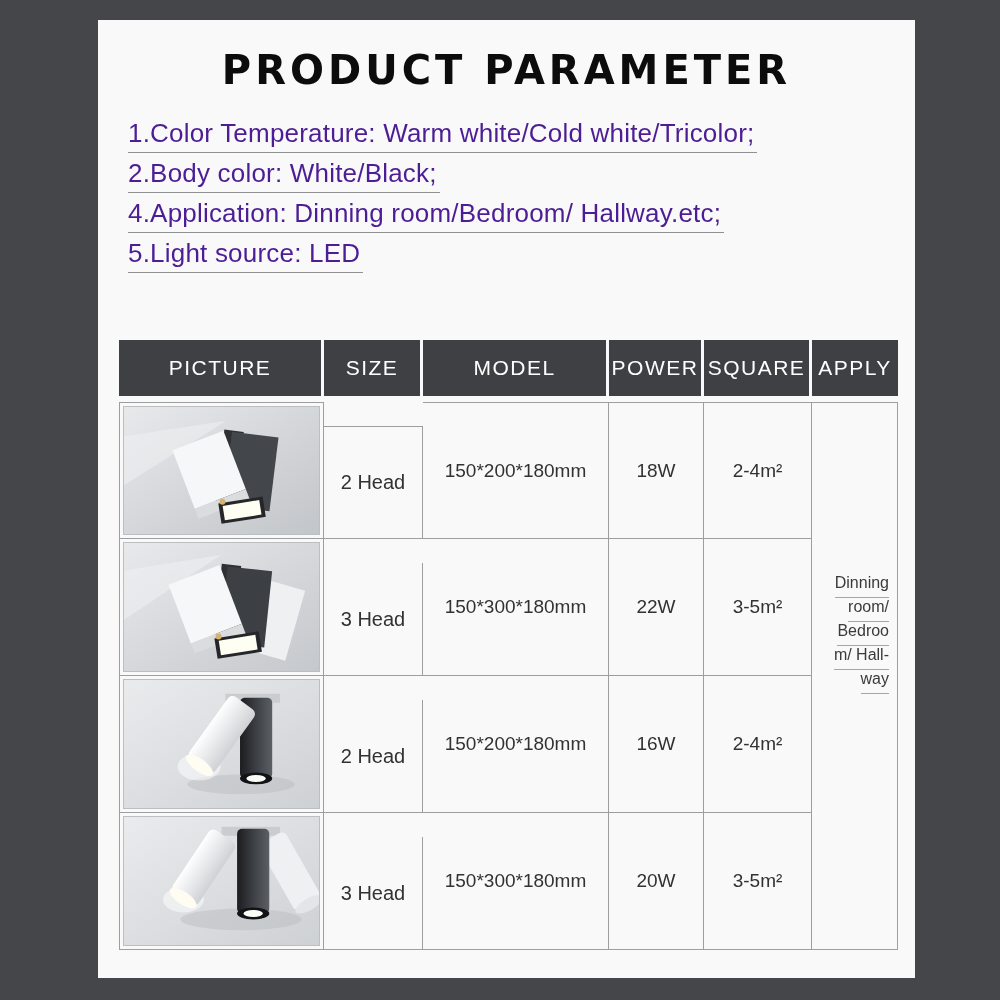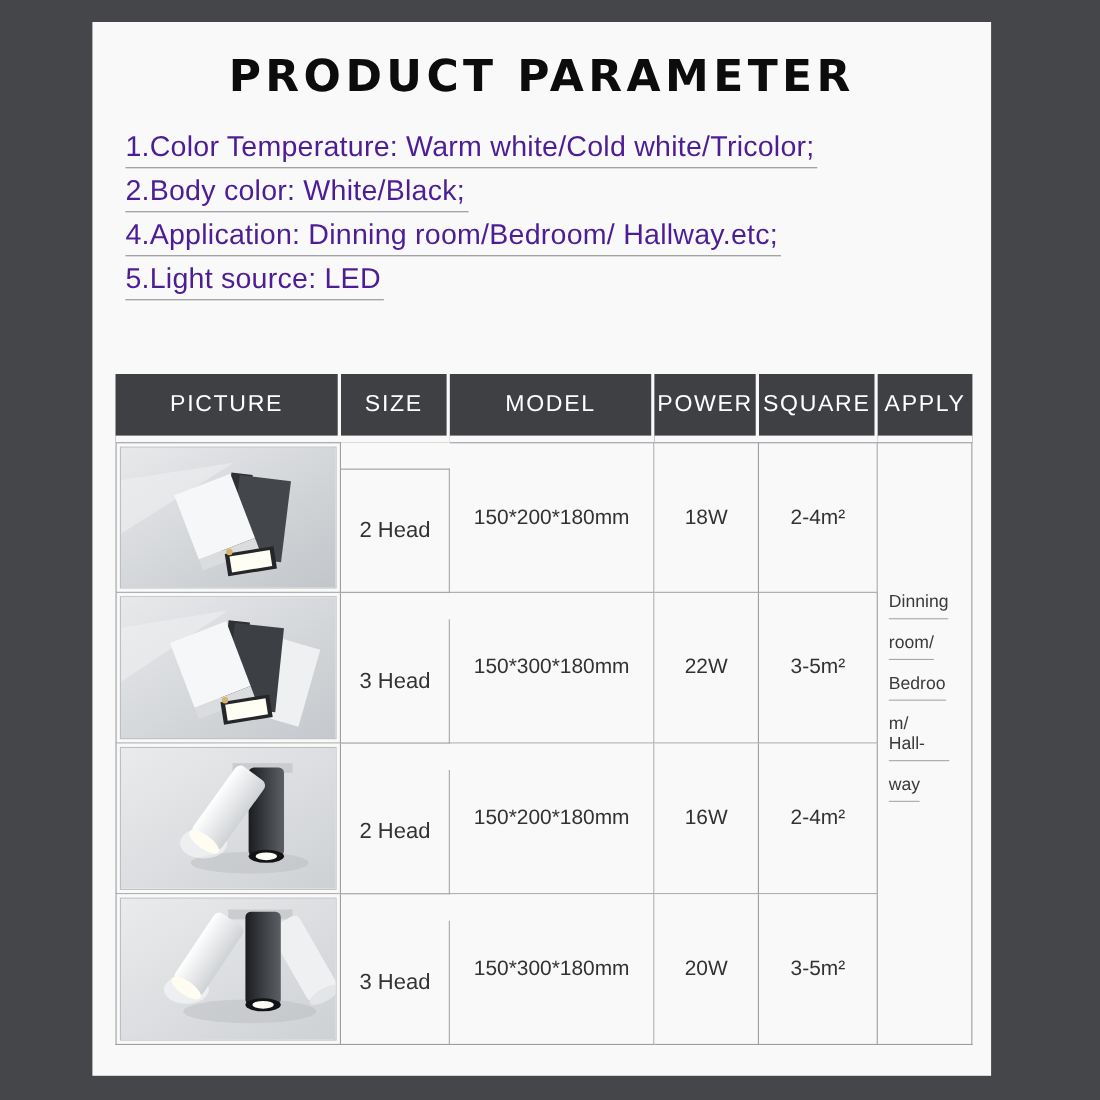--- a/index.html
+++ b/index.html
@@ -2,43 +2,43 @@
 <html style="--page_bg: #45464a; --card_bg: #f9f9f9; --header_bg: #3f4044; --header_text: #ffffff; --grid_line: #9c9ea0; --text_dark: #323234; --underline: #8f9092;"><head>
 <meta charset="utf-8">
 <style>
   :root{
     --page_bg:#45464a; --card_bg:#f9f9f9; --header_bg:#3f4044; --header_text:#ffffff;
     --grid_line:#9c9ea0; --text_dark:#323234; --underline:#8f9092;
   }
   *{box-sizing:border-box; margin:0; padding:0;}
   body{font-family:"Liberation Sans", sans-serif; margin:0;}
   .stage{position:relative; width:1000px; height:1000px; background:var(--page_bg); overflow:hidden;}
-  .card{position:absolute; left:84px; top:20px; width:817px; height:958px; background:var(--card_bg);}
+  .card{position:absolute; left:98px; top:20px; width:817px; height:958px; background:var(--card_bg);}
   .title{margin:27px 10px 0; text-align:center; font-family:"DejaVu Sans", sans-serif;
          font-weight:800; font-size:40px; letter-spacing:4px; color:#0c0c0c; white-space:nowrap;}
   .features{list-style:none; margin:25px 0 0 30px;}
   .features li{margin-bottom:5px; line-height:30px;}
   .features li span{display:inline-block; font-size:26px; color:#4c1d95; letter-spacing:0.2px;
          border-bottom:1px solid var(--underline); padding:0 3px 4px 0;}
   .ptable{position:absolute; left:21px; top:320px; width:779px; height:610px; display:grid;
          grid-template-columns:205px 99px 186px 95px 108px 86px;
          grid-template-rows:62px repeat(4,137px);}
   .th{background:var(--header_bg); color:var(--header_text); display:flex; align-items:center;
       justify-content:center; font-size:21px; letter-spacing:1.5px;
       border-right:3px solid var(--card_bg); border-bottom:6px solid var(--card_bg); white-space:nowrap;}
   .th.last{border-right:none;}
   .td{background:var(--card_bg); border-right:1px solid var(--grid_line); border-bottom:1px solid var(--grid_line);
       display:flex; align-items:center; justify-content:center; font-size:19px; color:var(--text_dark);}
   .td.first-col{border-left:1px solid var(--grid_line);}
   .td.first-row{border-top:1px solid var(--grid_line);}
   .td.model{font-size:20px;margin-top:24px;}
   .td.photo{padding:3px;}
   .td.photo svg{display:block; width:100%; height:100%; border:1px solid #bcbfc2;}
-  .td.apply{grid-column:6; grid-row:2 / span 4; flex-direction:column; align-items:flex-start;
-      justify-content:center; padding:0 20px 84px 10px; gap:13px;}
+  .td.apply{grid-column:6; grid-row:2 / span 4; flex-direction:column; align-items:flex-end;
+      justify-content:center; padding:0 8px 84px 10px; }
   .td.apply span{font-size:16px; color:#3a3a3c; border-bottom:1px solid #a5a7a9; padding-bottom:5px;}
 </style>
 </head>
 <body>
 
 <div class="stage">
   <div class="card">
 
     <h1 class="title">PRODUCT PARAMETER</h1>
 

